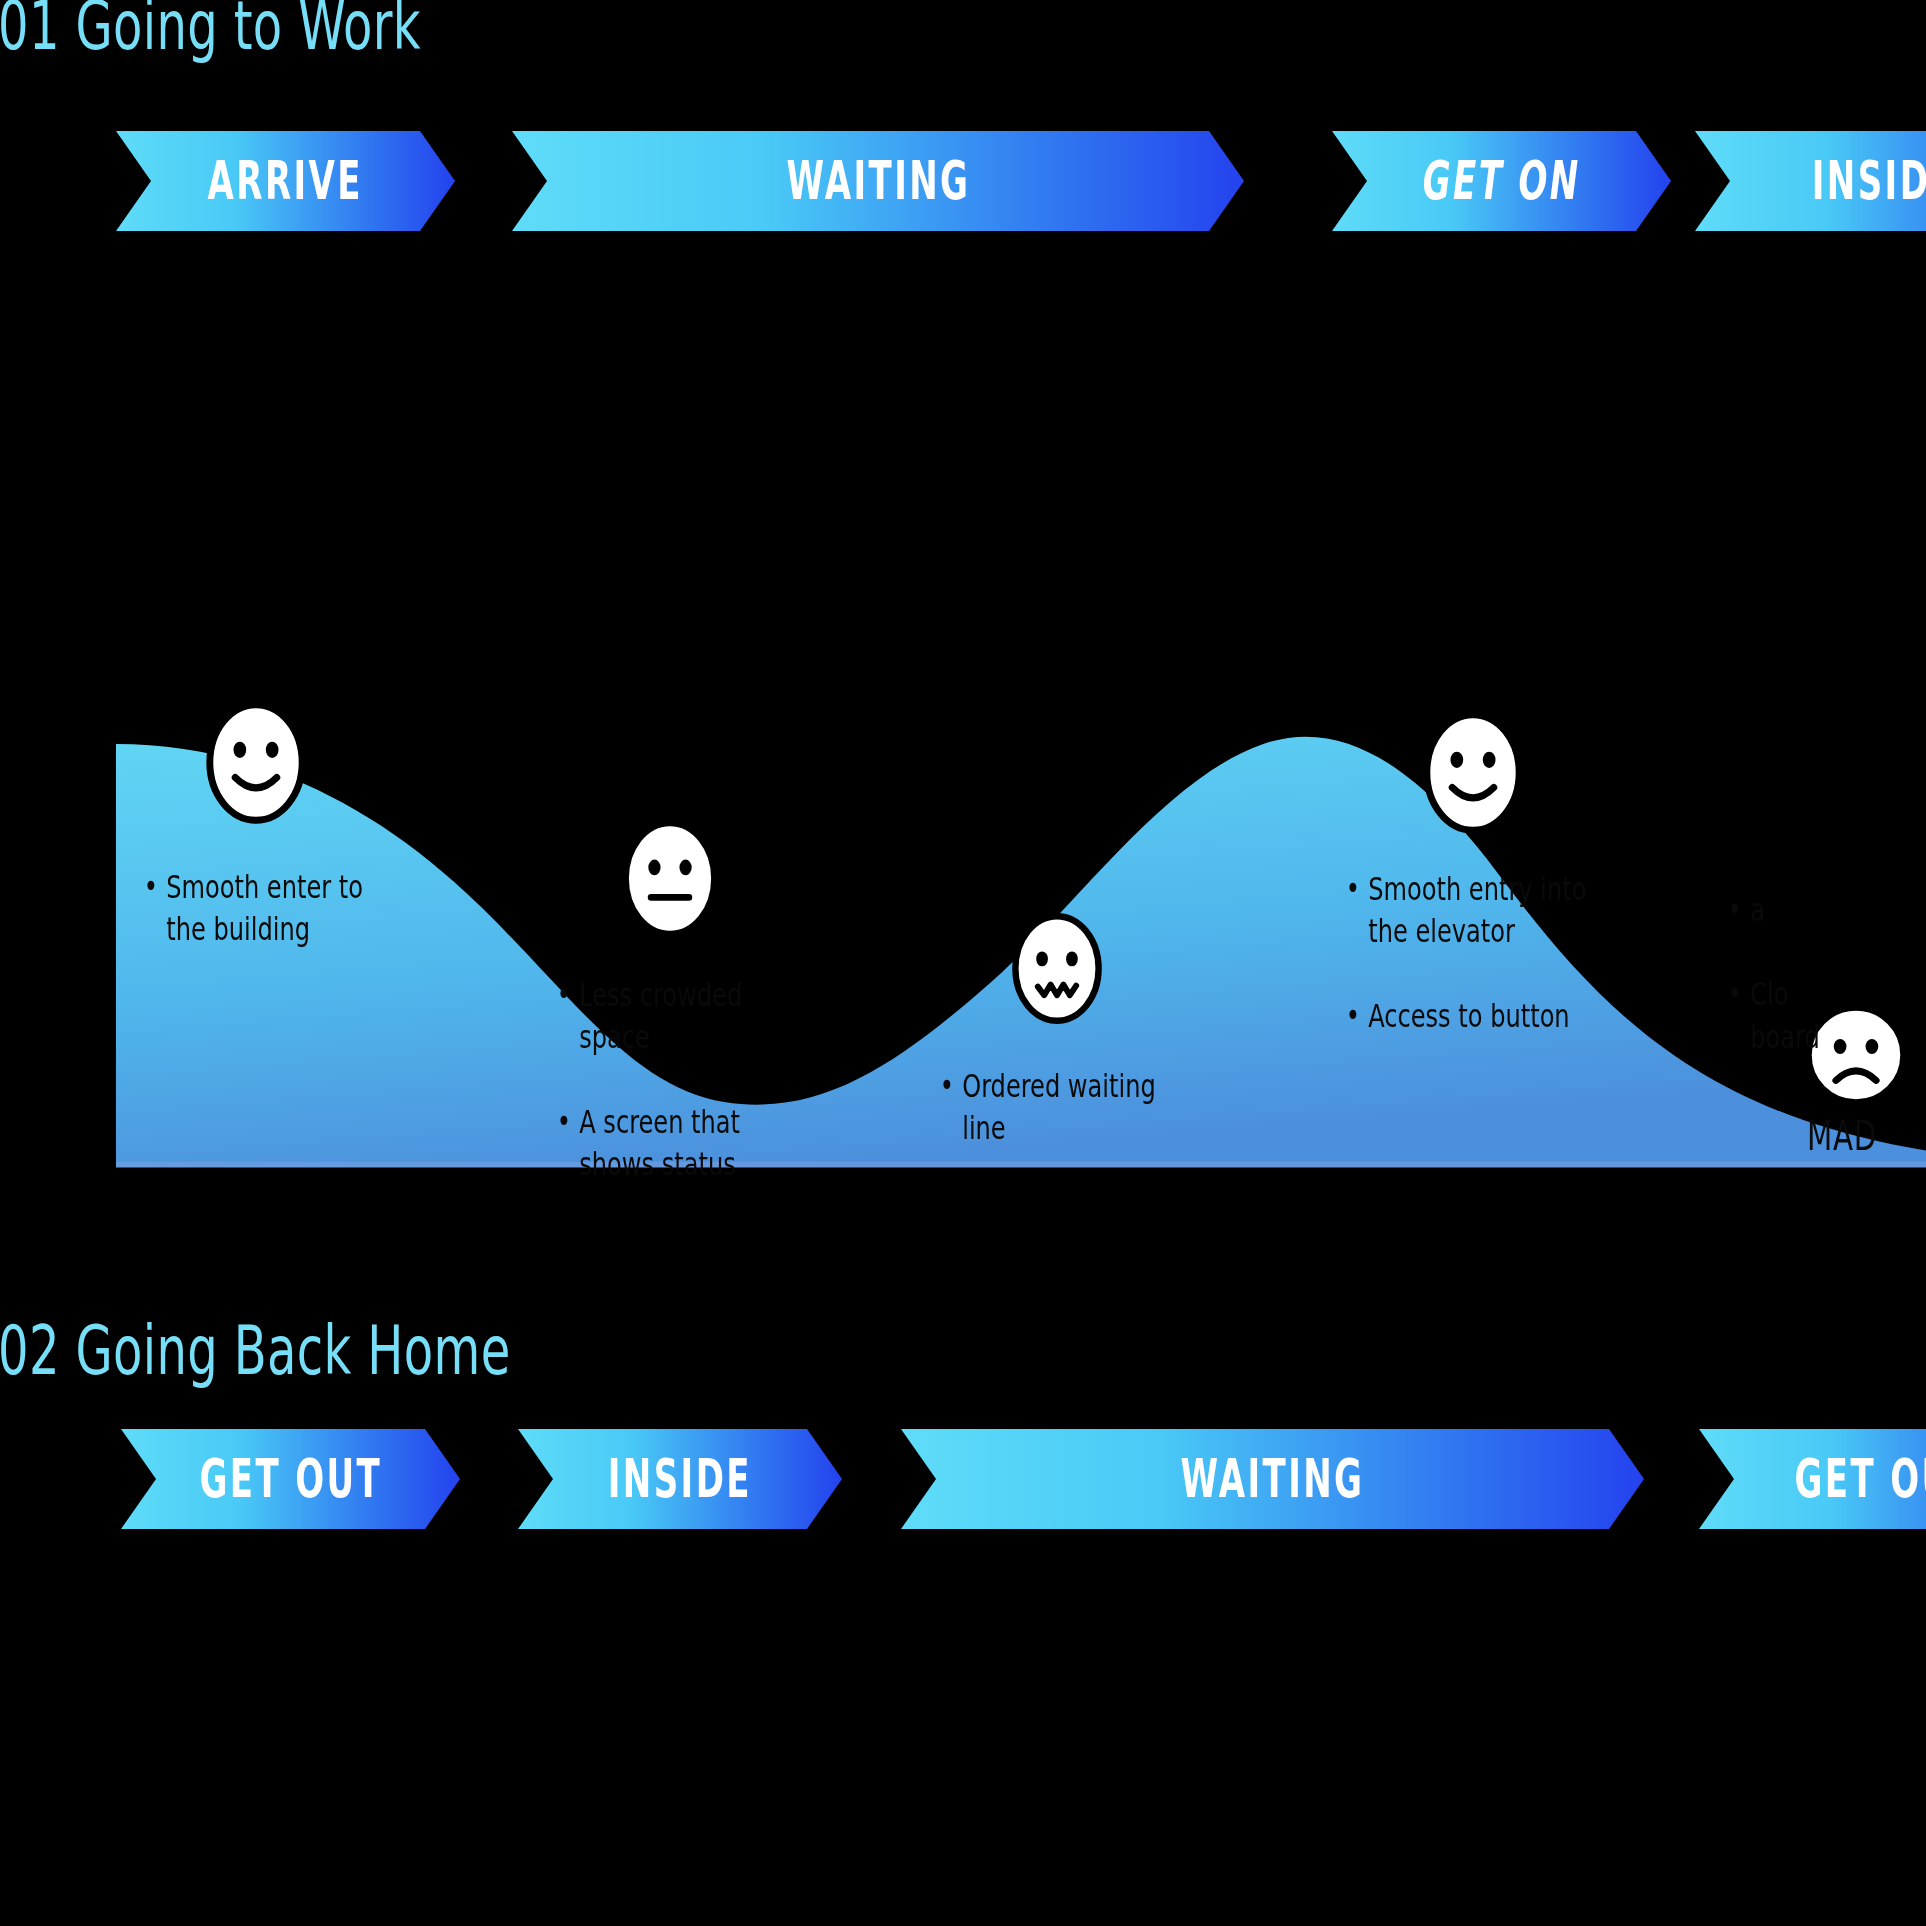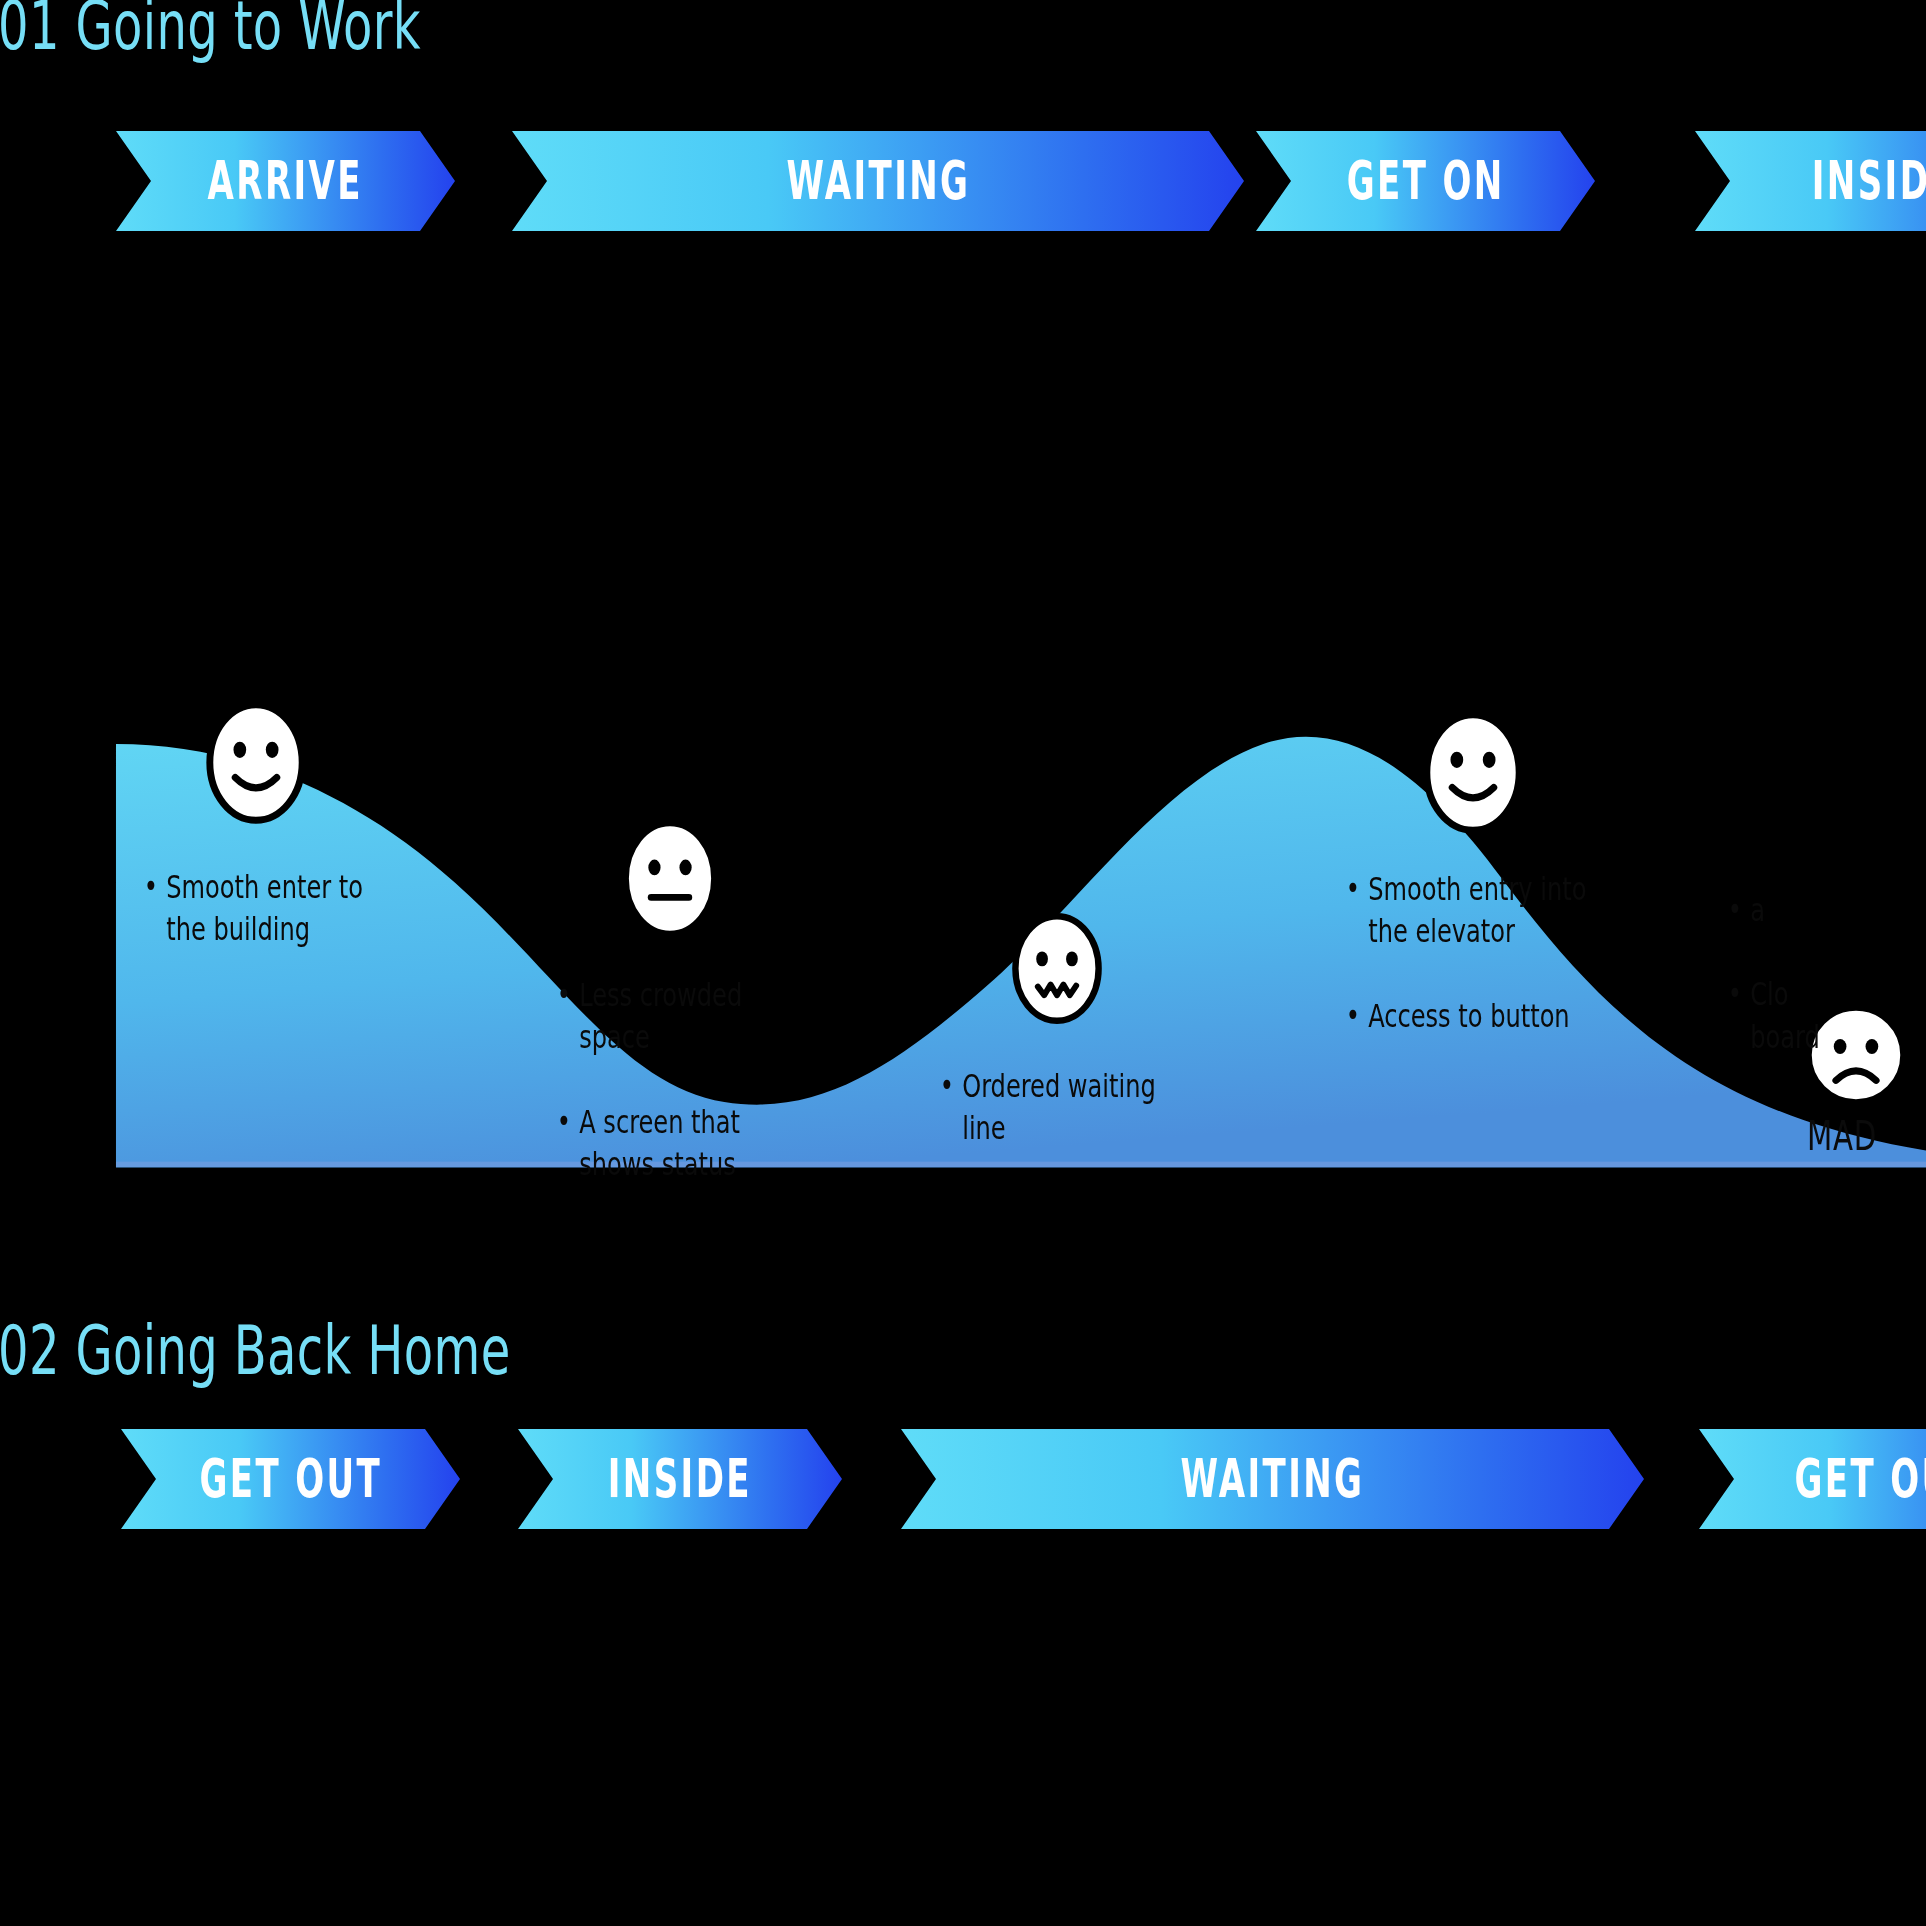--- a/index.html
+++ b/index.html
@@ -45,21 +45,21 @@
 
   <div class="sec-title" style="left:-2.3px;top:-14.6px;">01 Going to Work</div>
 
   <div class="banner-row" style="top:131px;left:0;width:2043px;">
     <div class="banner" style="left:116px;width:339px;">
       <span>ARRIVE</span>
     </div>
     <div class="banner" style="left:512px;width:732px;">
       <span>WAITING</span>
     </div>
-    <div class="banner" style="left:1256px;width:339px;">
+    <div class="banner" style="left:1332px;width:339px;font-style:italic;">
       <span>GET ON</span>
     </div>
     <div class="banner" style="left:1695px;width:378px;">
       <span>INSIDE</span>
     </div>
   </div>
 
   <div class="curve-wrap" style="top:717px;">
     <svg width="2043" height="462" viewBox="0 0 5304 1200">
       <defs>

